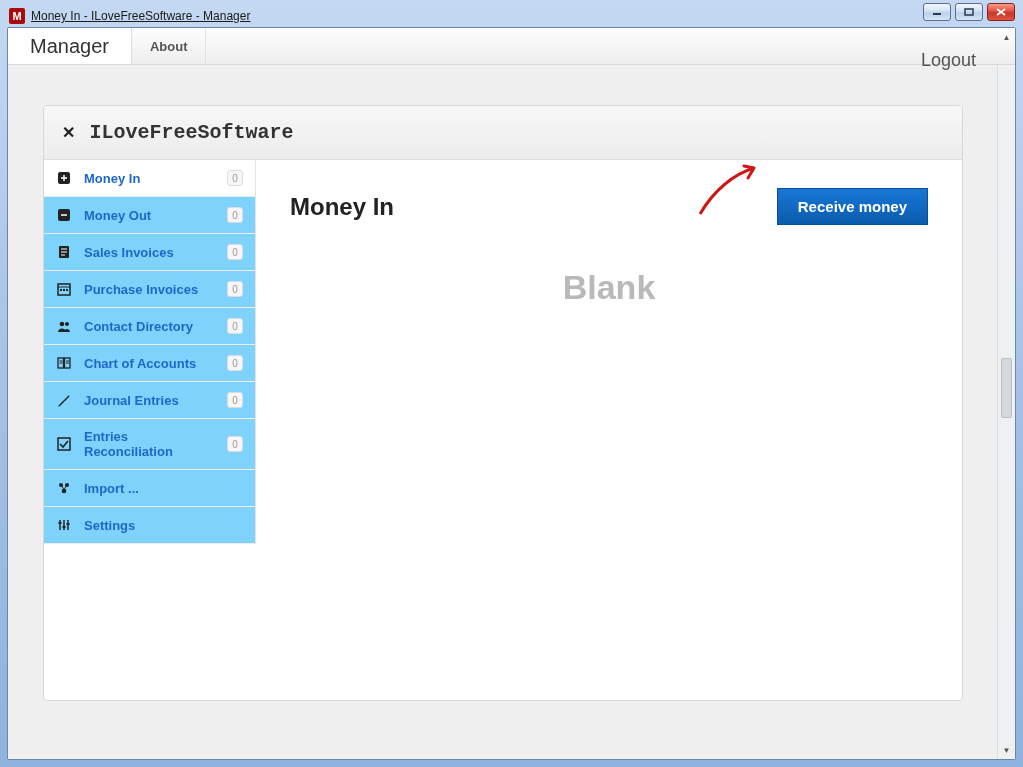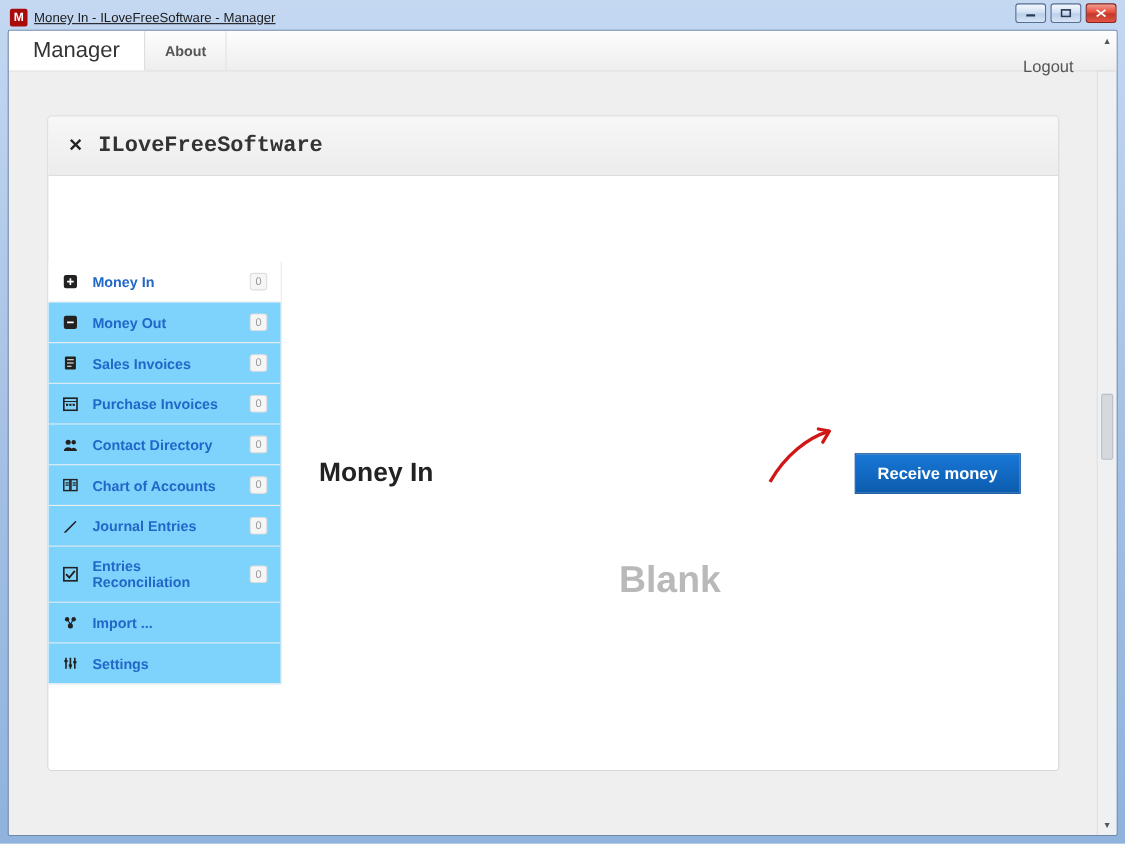--- a/index.html
+++ b/index.html
@@ -128,21 +128,21 @@
     border-right:1px solid #e2e2e2;
     cursor:pointer;
   }
   .appbar-tab.active {
     background: linear-gradient(to bottom, #f1f1f1, #e3e3e3);
   }
   .logout {
     margin-left:auto;
     padding: 0 22px;
     display:flex; align-items:center;
-    font-size:15px;
+    font-size:18px;
     color:#555;
     cursor:pointer;
     margin-right:17px; 
     margin-top:28px;
   }
 
   
   .page {
     position:absolute;
     left:0; right:17px; top:37px; bottom:0;
@@ -175,21 +175,21 @@
   .panel-title{
     font-size:20px;
     font-weight:bold;
     color:#333;
     font-family:Liberation Mono, monospace;
   }
 
   .panel-body{
     display:flex;
     min-height: 540px;
-    align-items: center;
+    align-items: flex-start;
   }
 
   
   .sidebar{
     width:212px;
     border-right:1px solid #e4e4e4;
     background:#fff;
   }
   .side-item{
     display:flex;
@@ -250,21 +250,21 @@
     color:#fff;
     border:1px solid #0a4f97;
     padding: 9px 20px;
     font-size:15px;
     font-weight:bold;
     cursor:pointer;
     border-radius:0;
   }
   .blank-watermark{
     position:absolute;
-    left:50%; top:124px;
+    left:50%; top:108px;
     transform:translateX(-50%);
     font-size:34px;
     font-weight:bold;
     color:#b9b9b9;
     user-select:none;
   }
 
   
   .annot-arrow{
     position:absolute;

